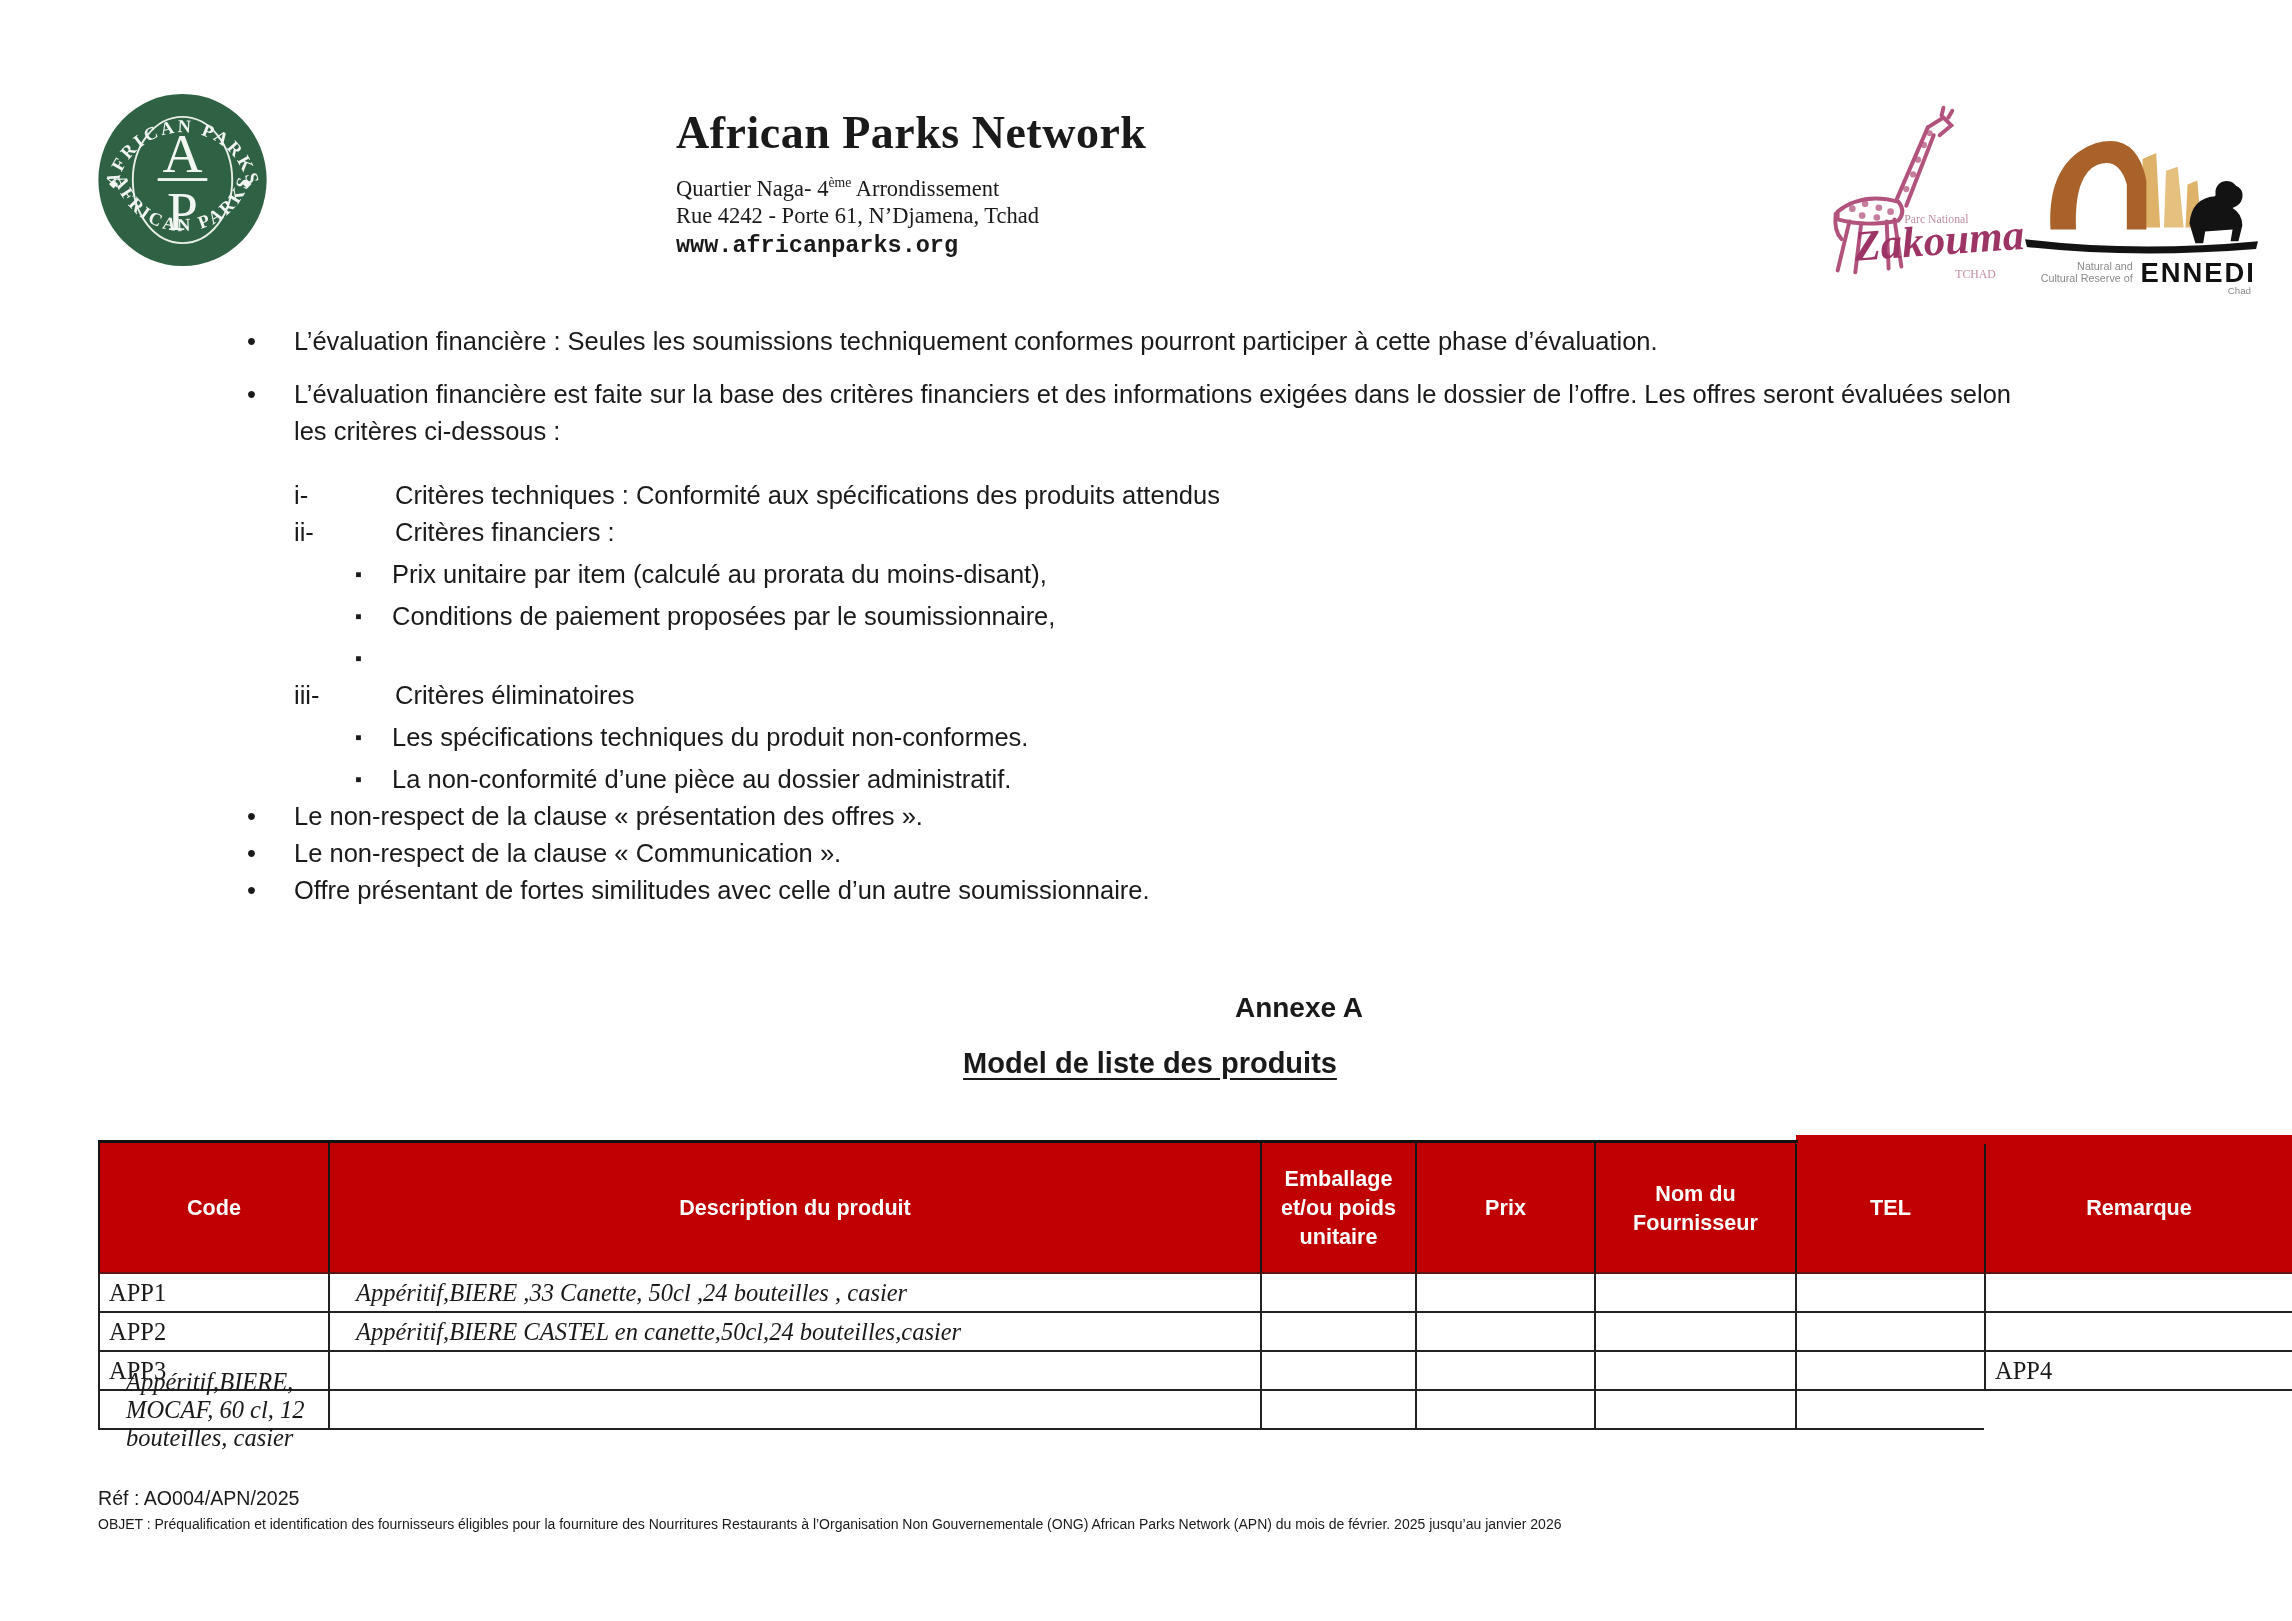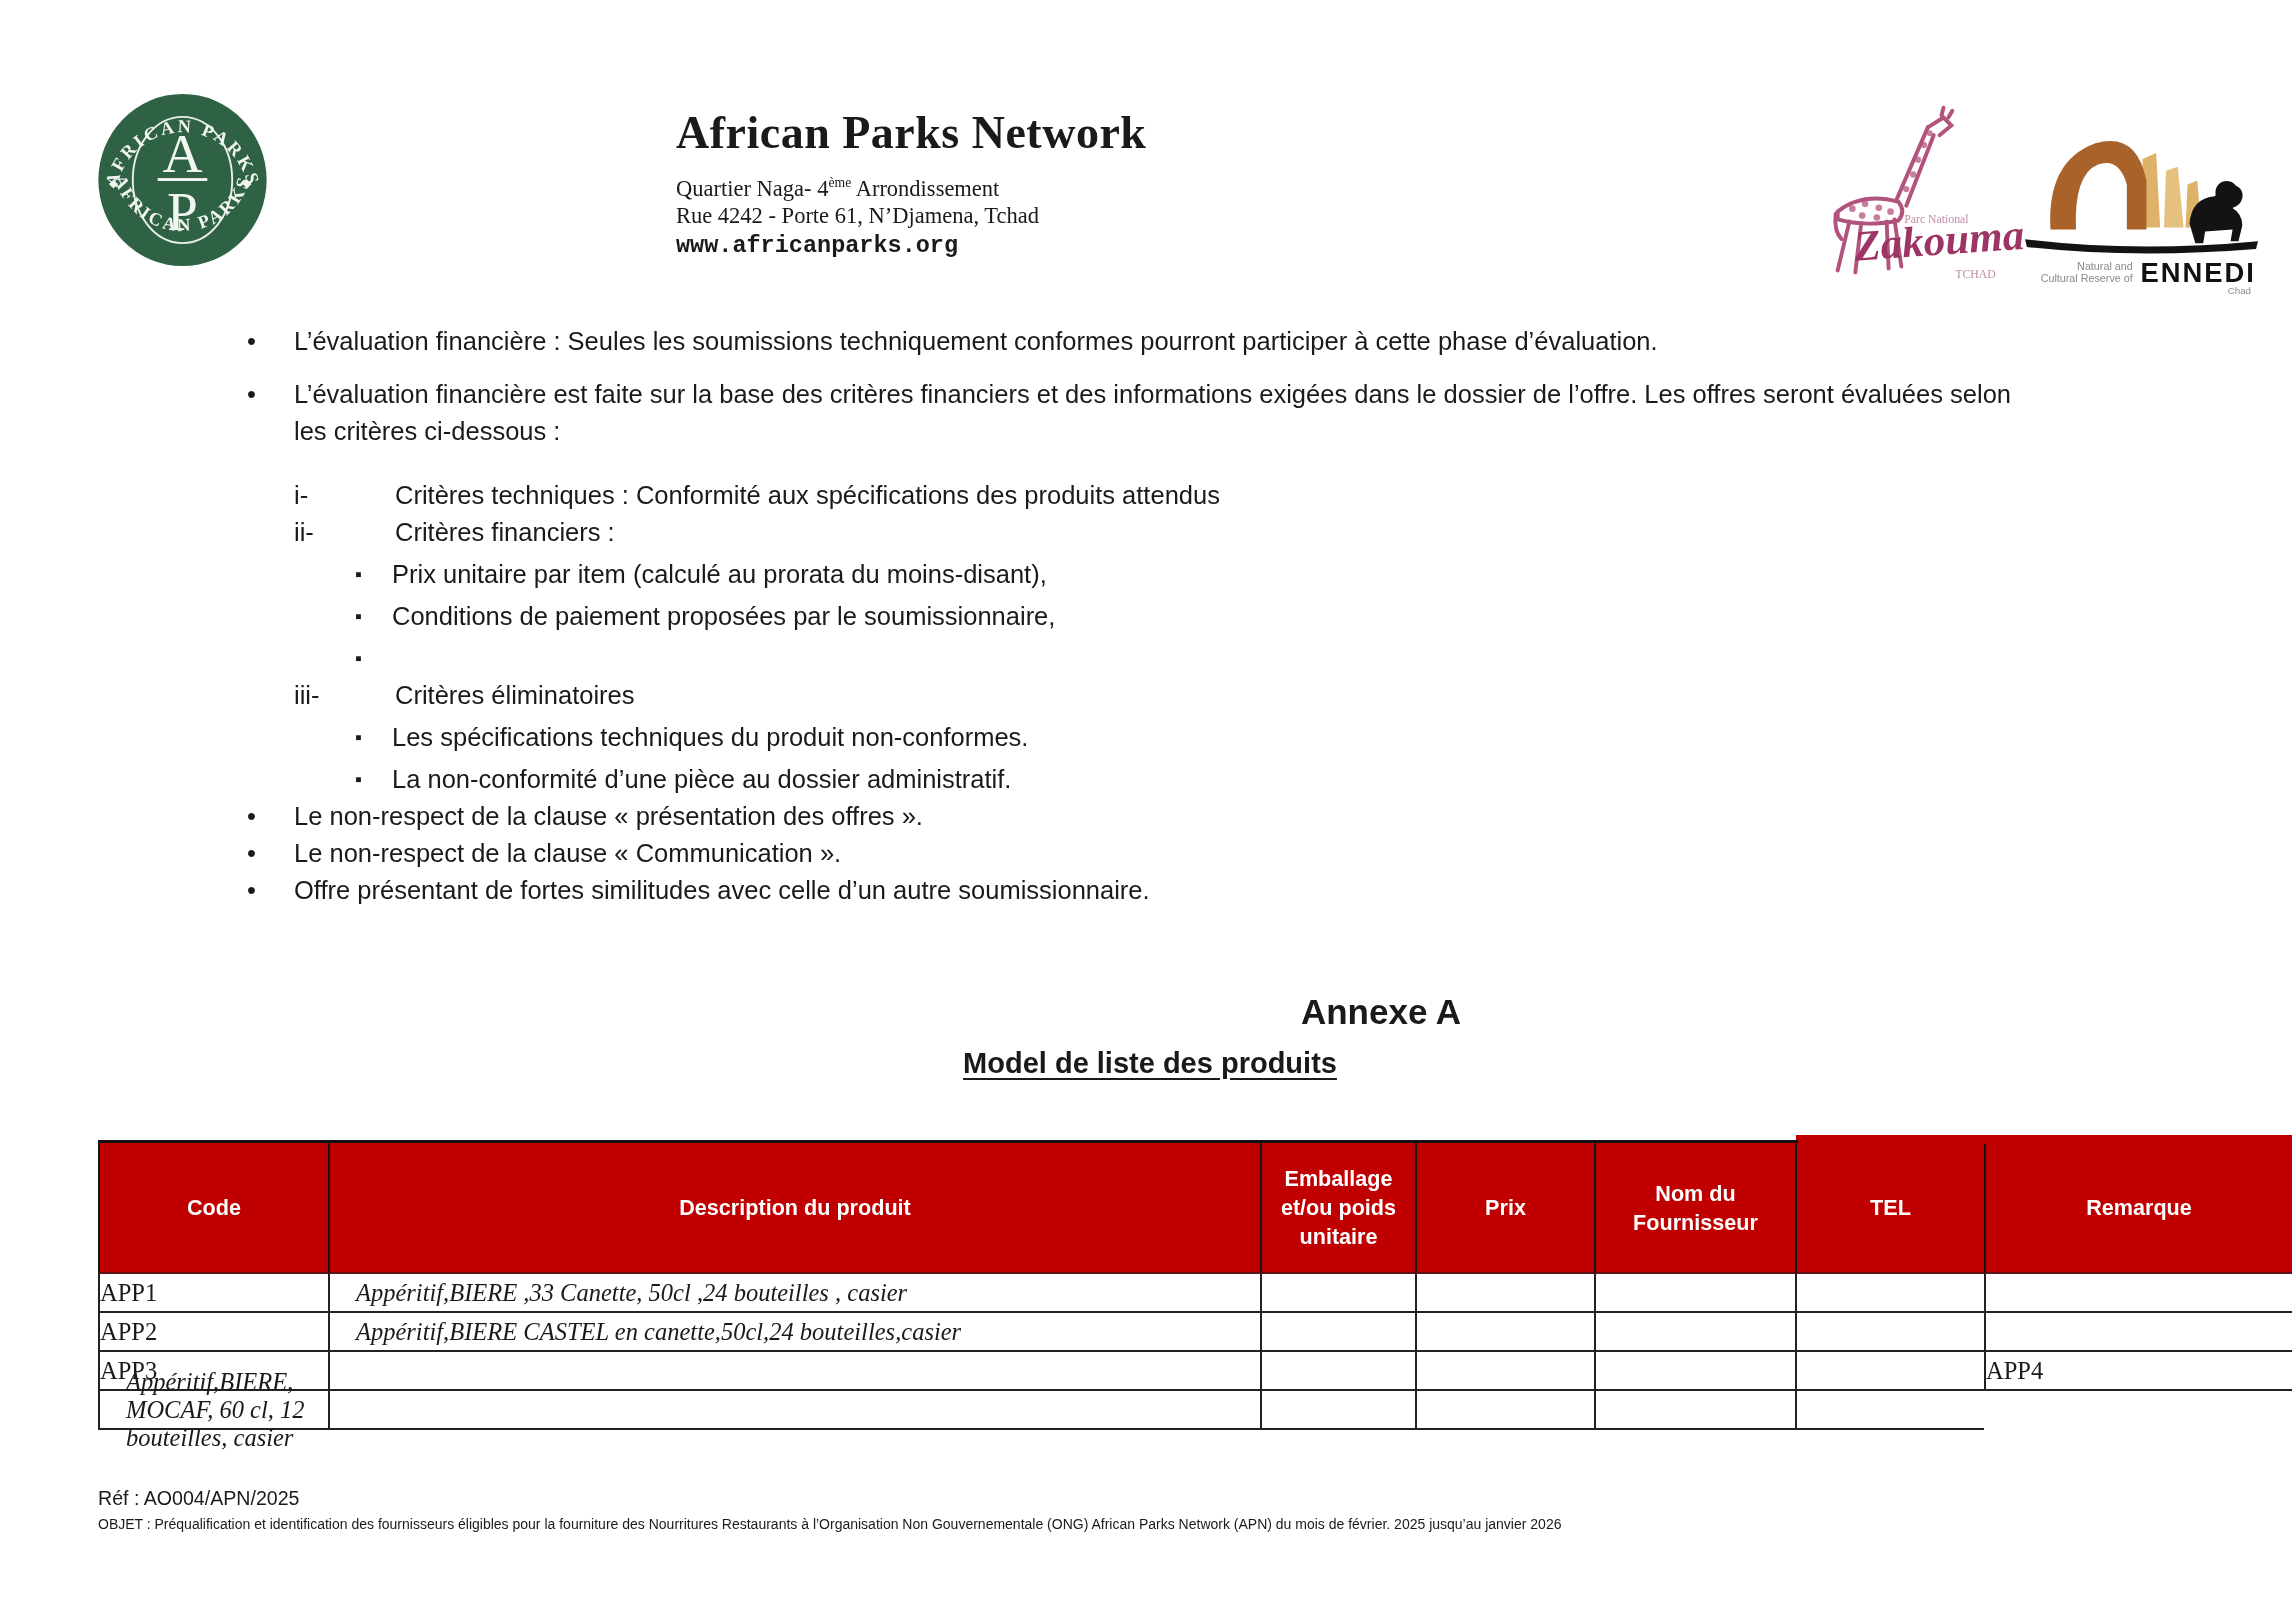--- a/index.html
+++ b/index.html
@@ -24,37 +24,37 @@
   .lvl-bullet .marker{width:47px;flex:0 0 47px;}
   .lvl-bullet .txt{max-width:1725px;}
   .lvl-roman{padding-left:47px;}
   .lvl-roman .marker{width:101px;flex:0 0 101px;}
   .lvl-square{padding-left:108px;margin-top:4.9px;}
   .lvl-square .marker{width:37px;flex:0 0 37px;font-size:19.6px;}
   .gap-before-2{margin-top:15.7px;}
   .gap-before-3{margin-top:27.4px;}
 
   
-  .annexe-title{position:absolute;left:1381px;top:992px;transform:translateX(-50%);
-                font-size:35px;font-weight:bold;}
+  .annexe-title{position:absolute;left:1299px;top:992px;transform:translateX(-50%);
+                font-size:28px;font-weight:bold;}
   .annexe-sub{position:absolute;left:1150px;top:1047px;transform:translateX(-50%);
               font-size:29px;font-weight:bold;text-decoration:underline;text-underline-offset:4.9px;}
 
   
   .tbl-wrap{position:absolute;left:98px;top:1143px;width:2195px;}
   .tbl-topline{position:absolute;left:0;top:-2.9px;width:1700px;height:2.9px;background:#111;}
   .tbl-redcap{position:absolute;left:1698px;top:-7.8px;width:497px;height:8.8px;background:var(--red);}
   .tbl{display:grid;grid-template-columns:230px 932px 155px 179px 201px 189px 308px;}
   .th{background:var(--red);color:#fff;font-weight:bold;font-size:21.6px;line-height:29px;
       height:131px;display:flex;align-items:center;justify-content:center;text-align:center;
       border-left:2px solid #151515;border-bottom:2.9px solid #5e1414;padding:0 5.9px;box-sizing:border-box;}
   .td{height:39px;display:flex;align-items:center;font-family:"Liberation Serif",serif;font-size:24.5px;
       border-left:2px solid #222;border-bottom:2.9px solid #222;box-sizing:border-box;background:#fff;}
   .th.c6,.td.c6{border-right:none;}
-  .td.c0{padding-left:0;}
+  .td.c0{padding-left:9px;}
   .td.c1{padding-left:26px;font-style:italic;}
 
   
   .foot{position:absolute;left:98px;top:1450px;width:2156px;margin-top:36px;}
   .foot-ref{font-size:19.6px;line-height:25.5px;}
   .foot-objet{font-size:14px;line-height:25.5px;}
 </style>
 </head>
 <body>
 

